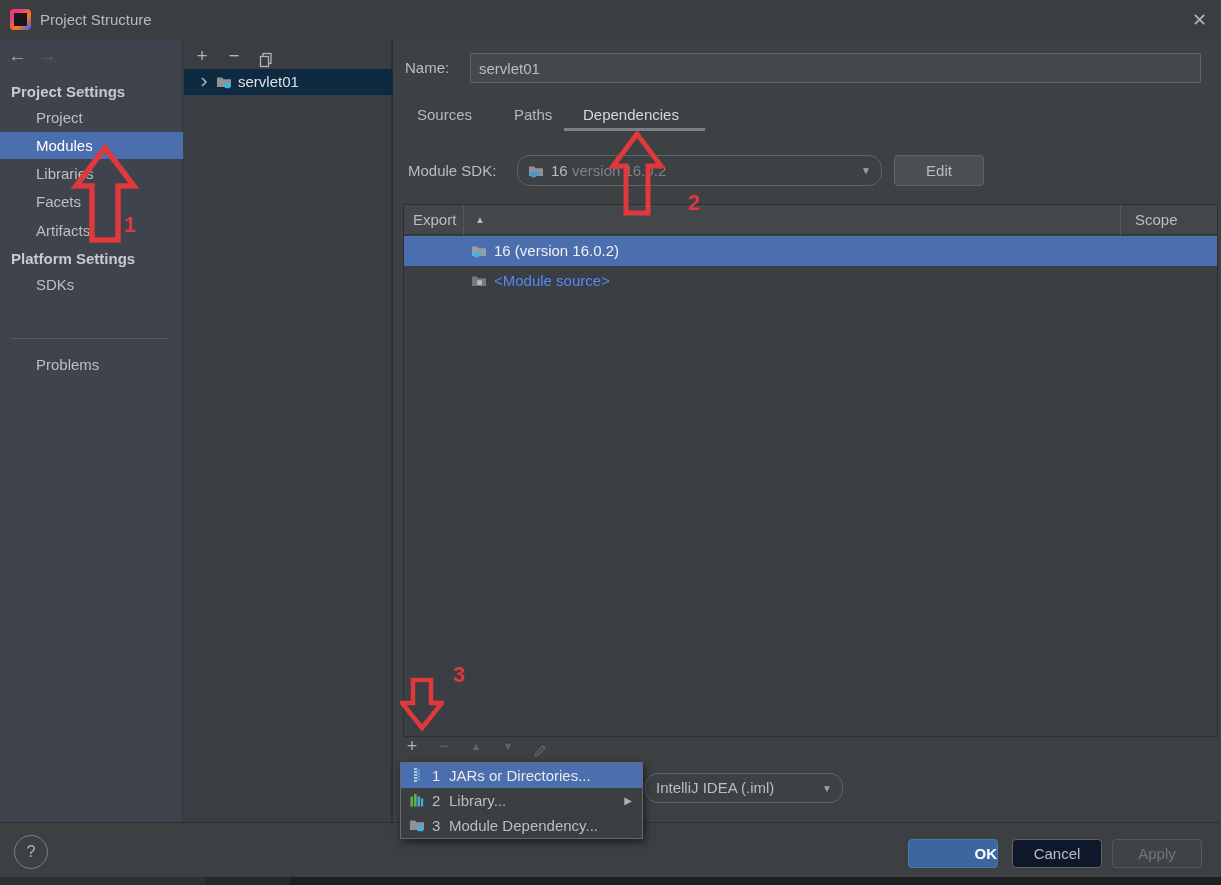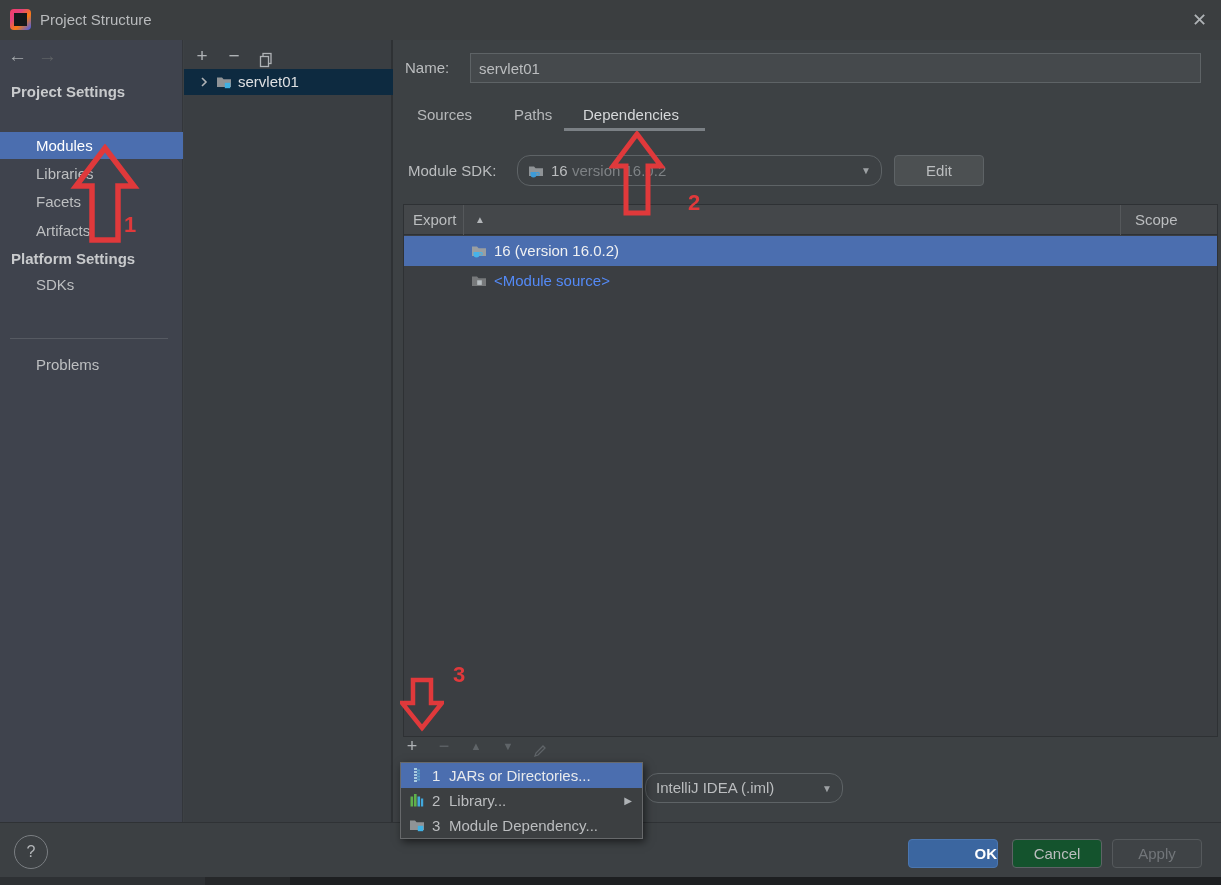--- a/index.html
+++ b/index.html
@@ -83,21 +83,21 @@
   .pm-item .pm-label{position:absolute;left:48px;line-height:25px;color:#BBBDBF;}
   .pm-item.selected .pm-label{color:#E8EAEC;}
   .pm-sub{position:absolute;right:10px;line-height:25px;font-size:10px;color:#AFB3B6;}
 
   
   .footer{position:absolute;left:0;top:822px;width:1221px;height:55px;background:#3C4043;border-top:1px solid #2F3235;}
   .help-btn{position:absolute;left:14px;top:12px;width:34px;height:34px;border:1px solid #7A7E82;border-radius:50%;
     text-align:center;line-height:32px;font-size:16px;color:#B3B6B9;cursor:pointer;}
   .btn{position:absolute;top:16px;width:90px;height:29px;border-radius:4px;text-align:center;line-height:27px;cursor:pointer;}
   .btn-ok{left:908px;background:#3B66A0;border:1px solid #4A76B0;color:#FFFFFF;font-weight:bold;text-align:right;}
-  .btn-cancel{left:1012px;background:#14532d;border:1px solid #5E6366;color:#BBBDBF;}
+  .btn-cancel{left:1012px;background:#0f172a;border:1px solid #5E6366;color:#BBBDBF;}
   .btn-apply{left:1112px;background:#3F4346;border:1px solid #55595C;color:#72767A;}
 
   .bottom-strip{position:absolute;left:0;top:877px;height:8px;}
   .bs1{width:205px;background:#2E3134;}
   .bs2{left:205px;width:85px;background:#26282A;}
   .bs3{left:290px;width:931px;background:#1D1F21;}
 
   
   .anno{position:absolute;z-index:40;pointer-events:none;}
   .anno-num{position:absolute;z-index:40;color:#E0393B;font-weight:bold;font-size:22px;pointer-events:none;}
@@ -111,20 +111,21 @@
     <span class="app-icon"></span>
     <span class="title">Project Structure</span>
     <span class="close-x">✕</span>
   </div>
 
   <div class="sidebar">
     <span class="nav-arrow nav-back">←</span>
     <span class="nav-arrow nav-fwd">→</span>
 
     <div class="sec-header" style="top:38px">Project Settings</div>
+    <div class="side-item" style="top:64px">Project</div>
     <div class="side-item selected" style="top:92px">Modules</div>
     <div class="side-item" style="top:120px">Libraries</div>
     <div class="side-item" style="top:148px">Facets</div>
     <div class="side-item" style="top:177px">Artifacts</div>
 
     <div class="sec-header" style="top:205px">Platform Settings</div>
     <div class="side-item" style="top:231px">SDKs</div>
 
     <div class="side-divider" style="top:298px"></div>
     <div class="side-item" style="top:311px">Problems</div>

